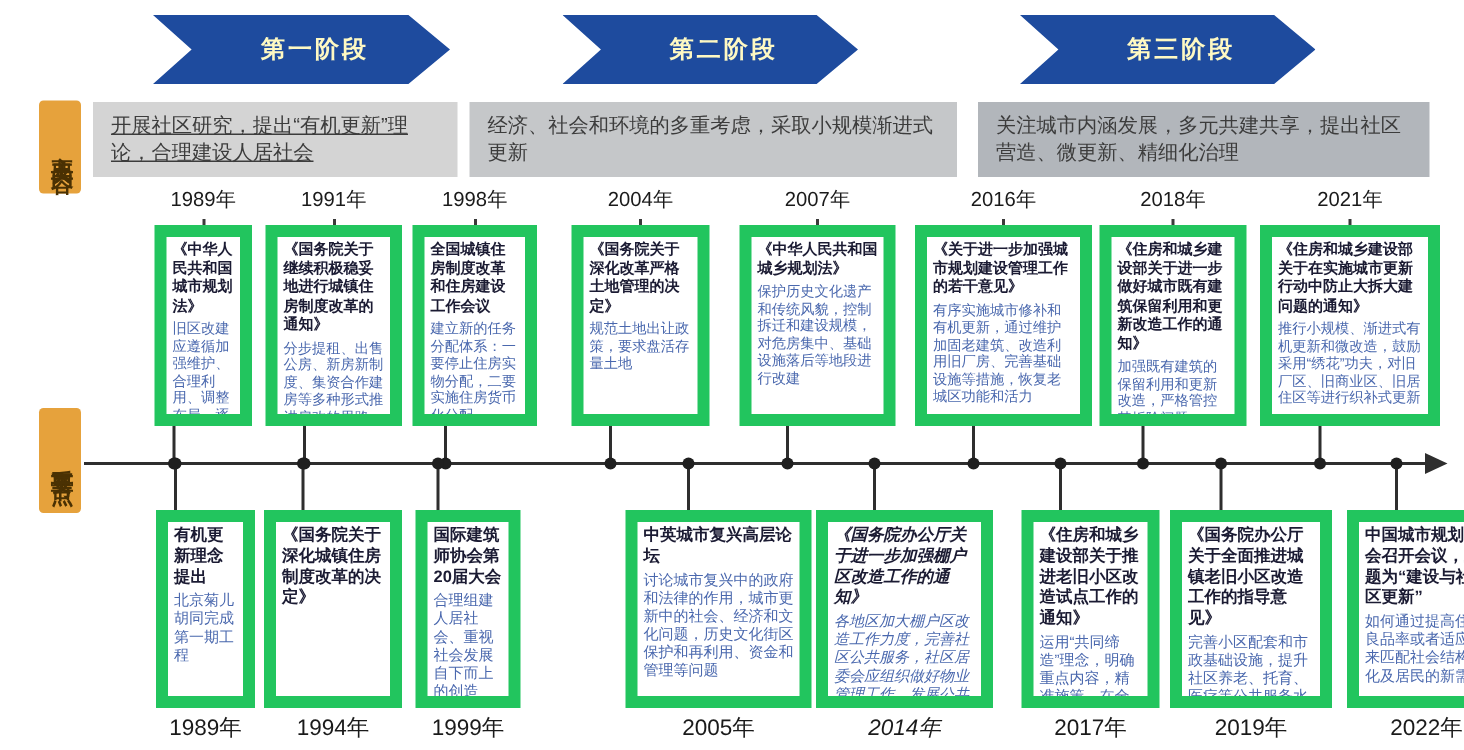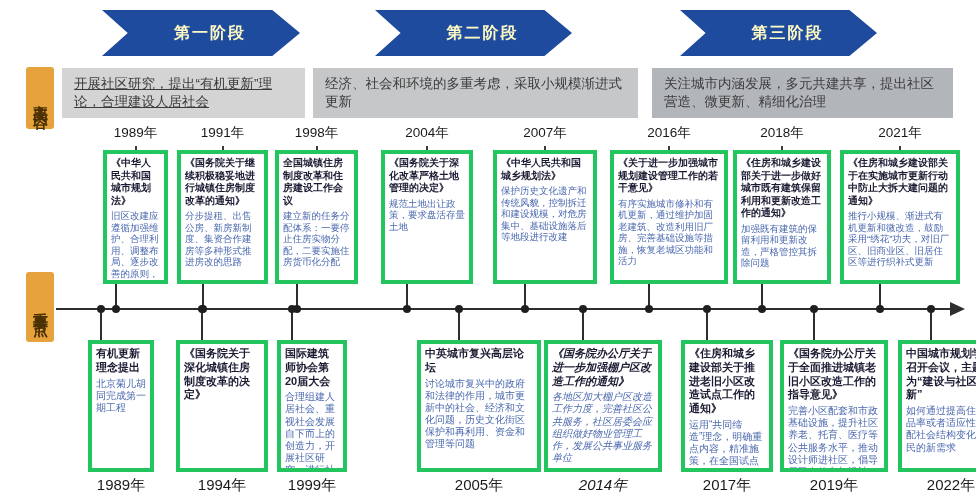--- a/index.html
+++ b/index.html
@@ -40,21 +40,21 @@
     border-left:15px solid #2e2e2e;
   }
   
   .tcol, .bcol { position:absolute;padding-left:40px; }
   .tcol { top:120px; }
   .bcol { top:310px; }
   .year-top { height:26px; line-height:26px; text-align:center; font-size:13.5px; color:#1a1a1a; }
   .year-bottom { margin-top:4px; text-align:center; font-size:15px; color:#1a1a1a; }
   .tick { width:2px; height:4px; background:#3a3a3a; margin:0 auto; }
   .evbox {
-    border:4px solid #22c55e; background:#ffffff; box-sizing:border-box;
+    border:8px solid #22c55e; background:#ffffff; box-sizing:border-box;
     padding:3px 4px; overflow:hidden;
   }
   .evbox-top { height:134px; }
   .evbox-bottom { height:132px; margin-top:30px; }
   .ev-title { font-weight:bold; color:#1b1b33; font-size:10px; line-height:1.25; }
   .ev-desc  { color:#4a68ae; font-size:9.5px; line-height:1.22; margin-top:3px; }
   .bcol .ev-title { font-size:11px; }
   .bcol .ev-desc  { font-size:10px; }
   .conn { position:absolute; left:50%; transform:translateX(-50%); width:2px; background:#2e2e2e; }
   .conn-top    { top:164px; height:26px; }
@@ -172,21 +172,21 @@
     <div class="year-top">2021年</div>
     <div class="tick"></div>
     <div class="evbox evbox-top">
       <div class="ev-title">《住房和城乡建设部关于在实施城市更新行动中防止大拆大建问题的通知》</div>
       <div class="ev-desc">推行小规模、渐进式有机更新和微改造，鼓励采用“绣花”功夫，对旧厂区、旧商业区、旧居住区等进行织补式更新</div>
     </div>
     <div class="conn conn-top"></div>
     <div class="dot dot-top"></div>
   </div>
 
-  <div class="bcol" style="left:48px;width:66px;">
+  <div class="bcol" style="left:64px;width:66px;">
     <div class="conn conn-bottom"></div>
     <div class="dot dot-bottom"></div>
     <div class="evbox evbox-bottom">
       <div class="ev-title">有机更新理念提出</div>
       <div class="ev-desc">北京菊儿胡同完成第一期工程</div>
     </div>
     <div class="year-bottom">1989年</div>
   </div>
 
   <div class="bcol" style="left:136px;width:92px;">

